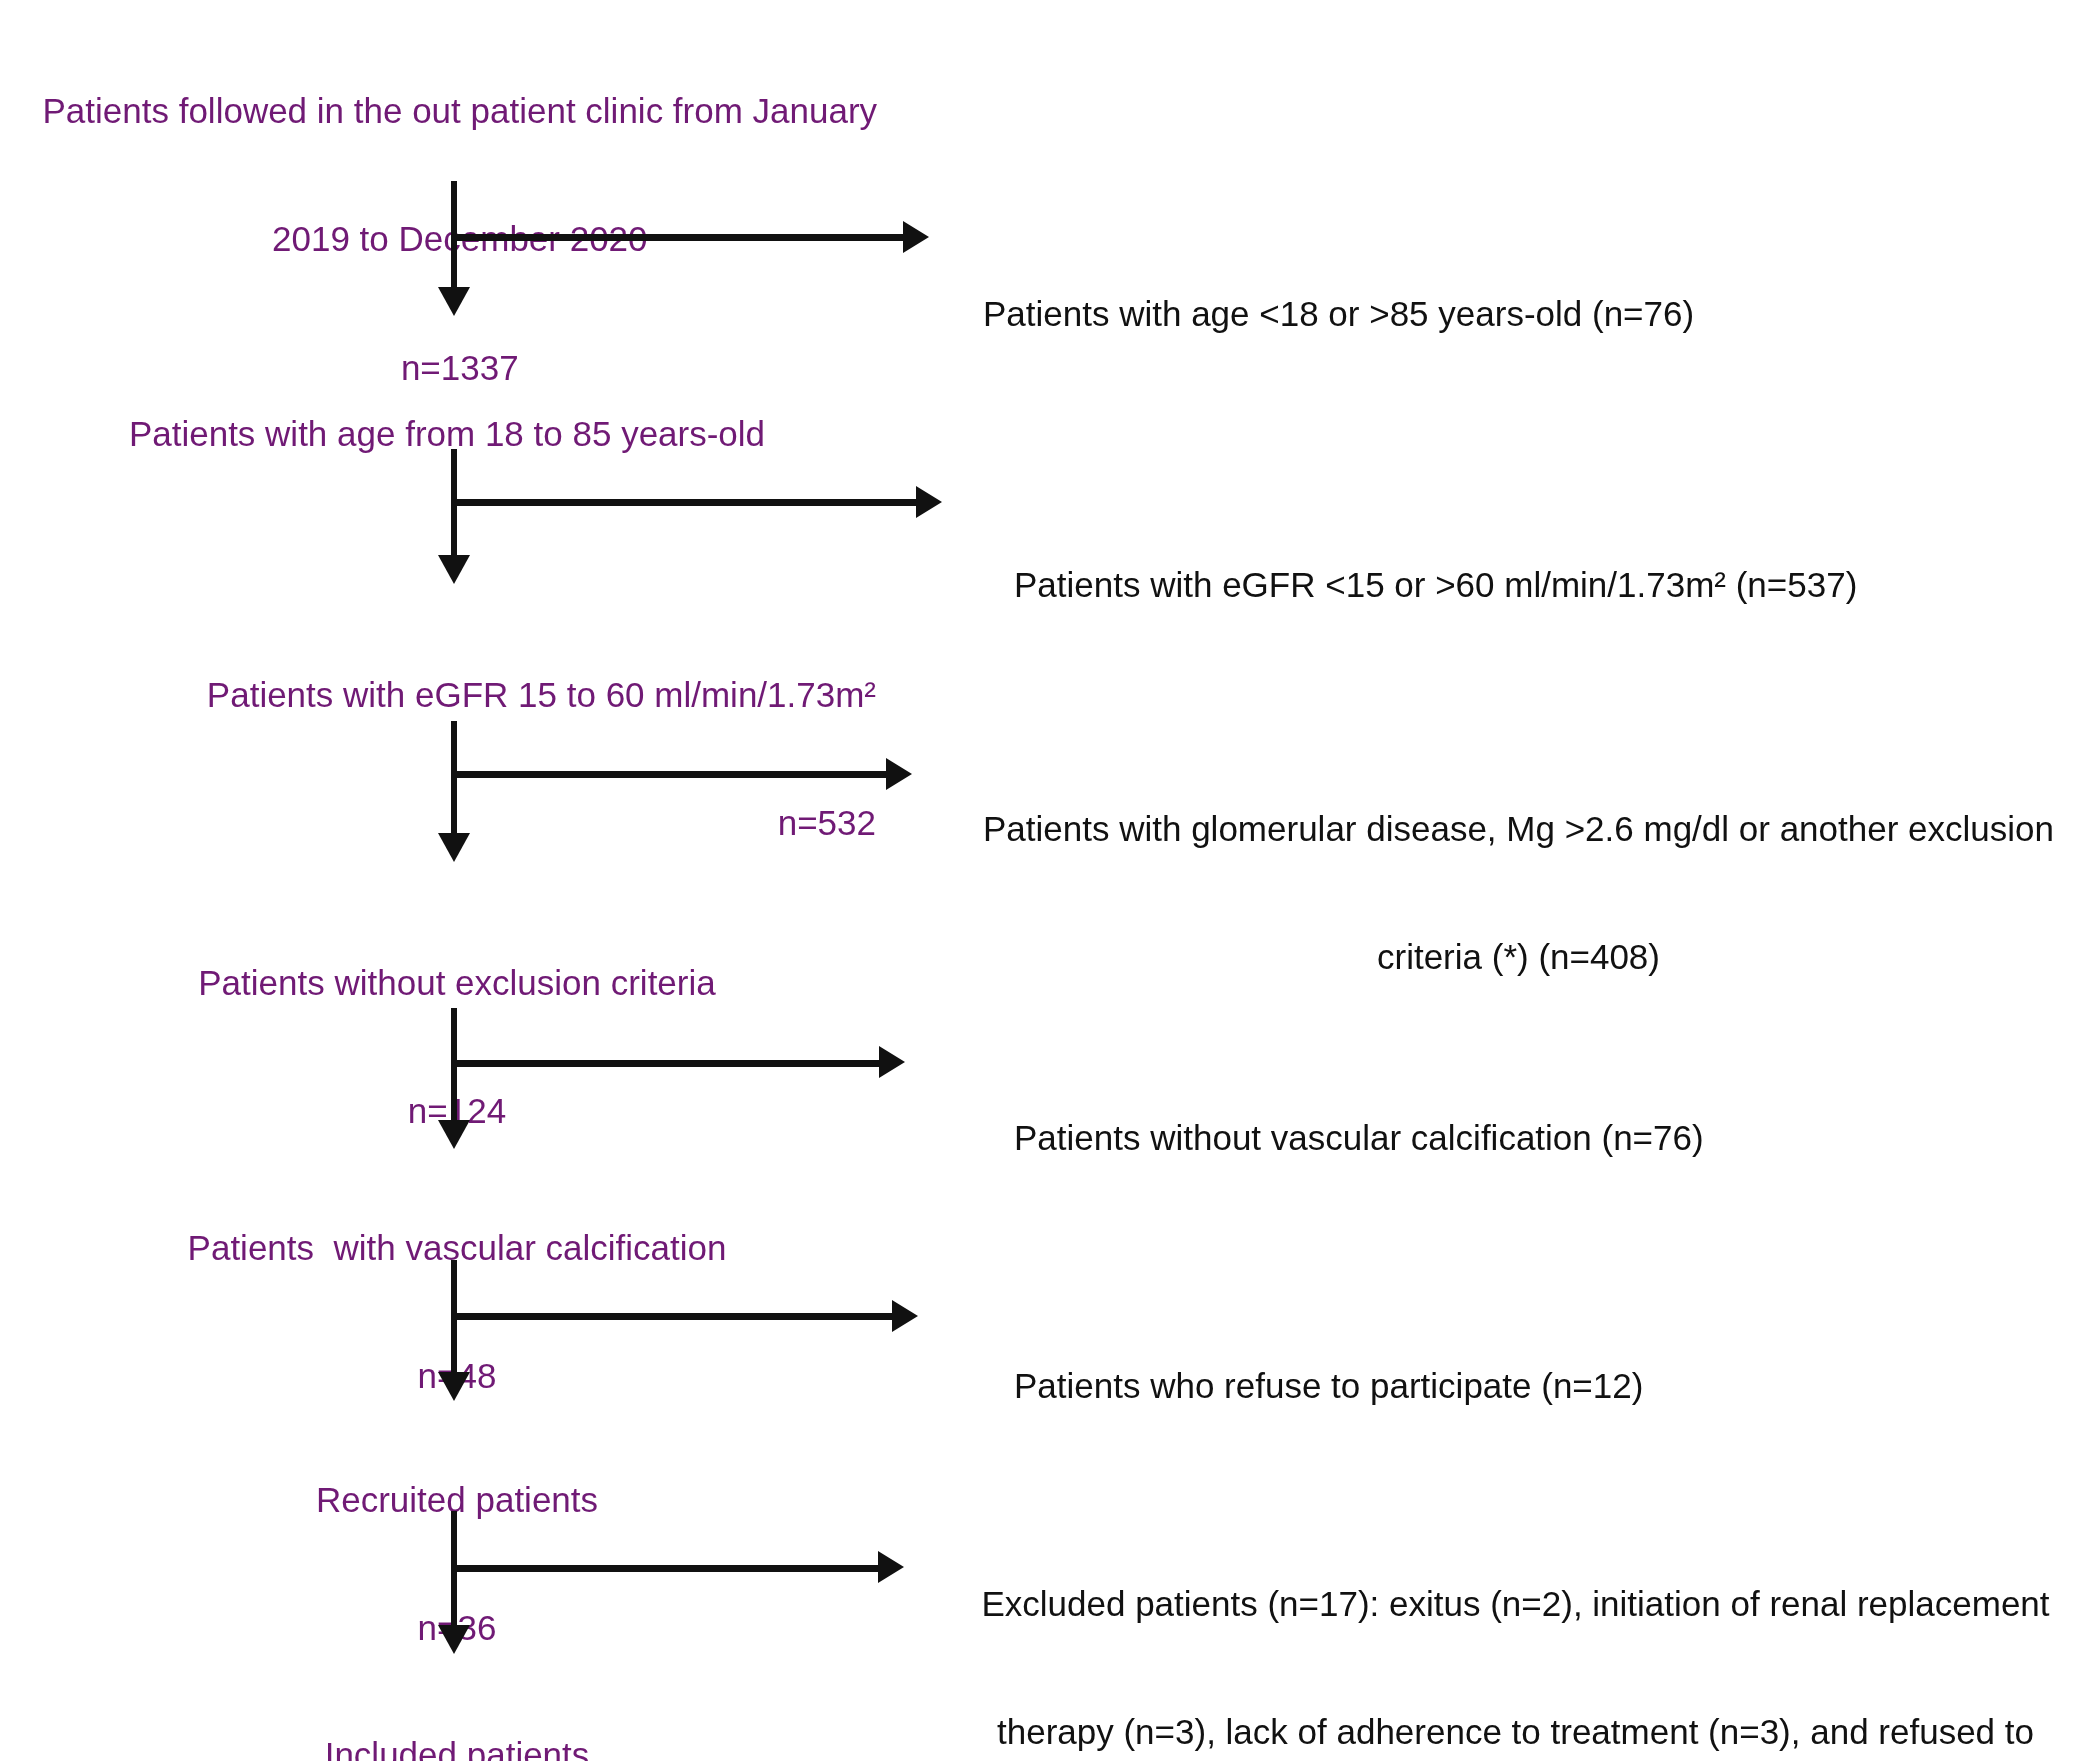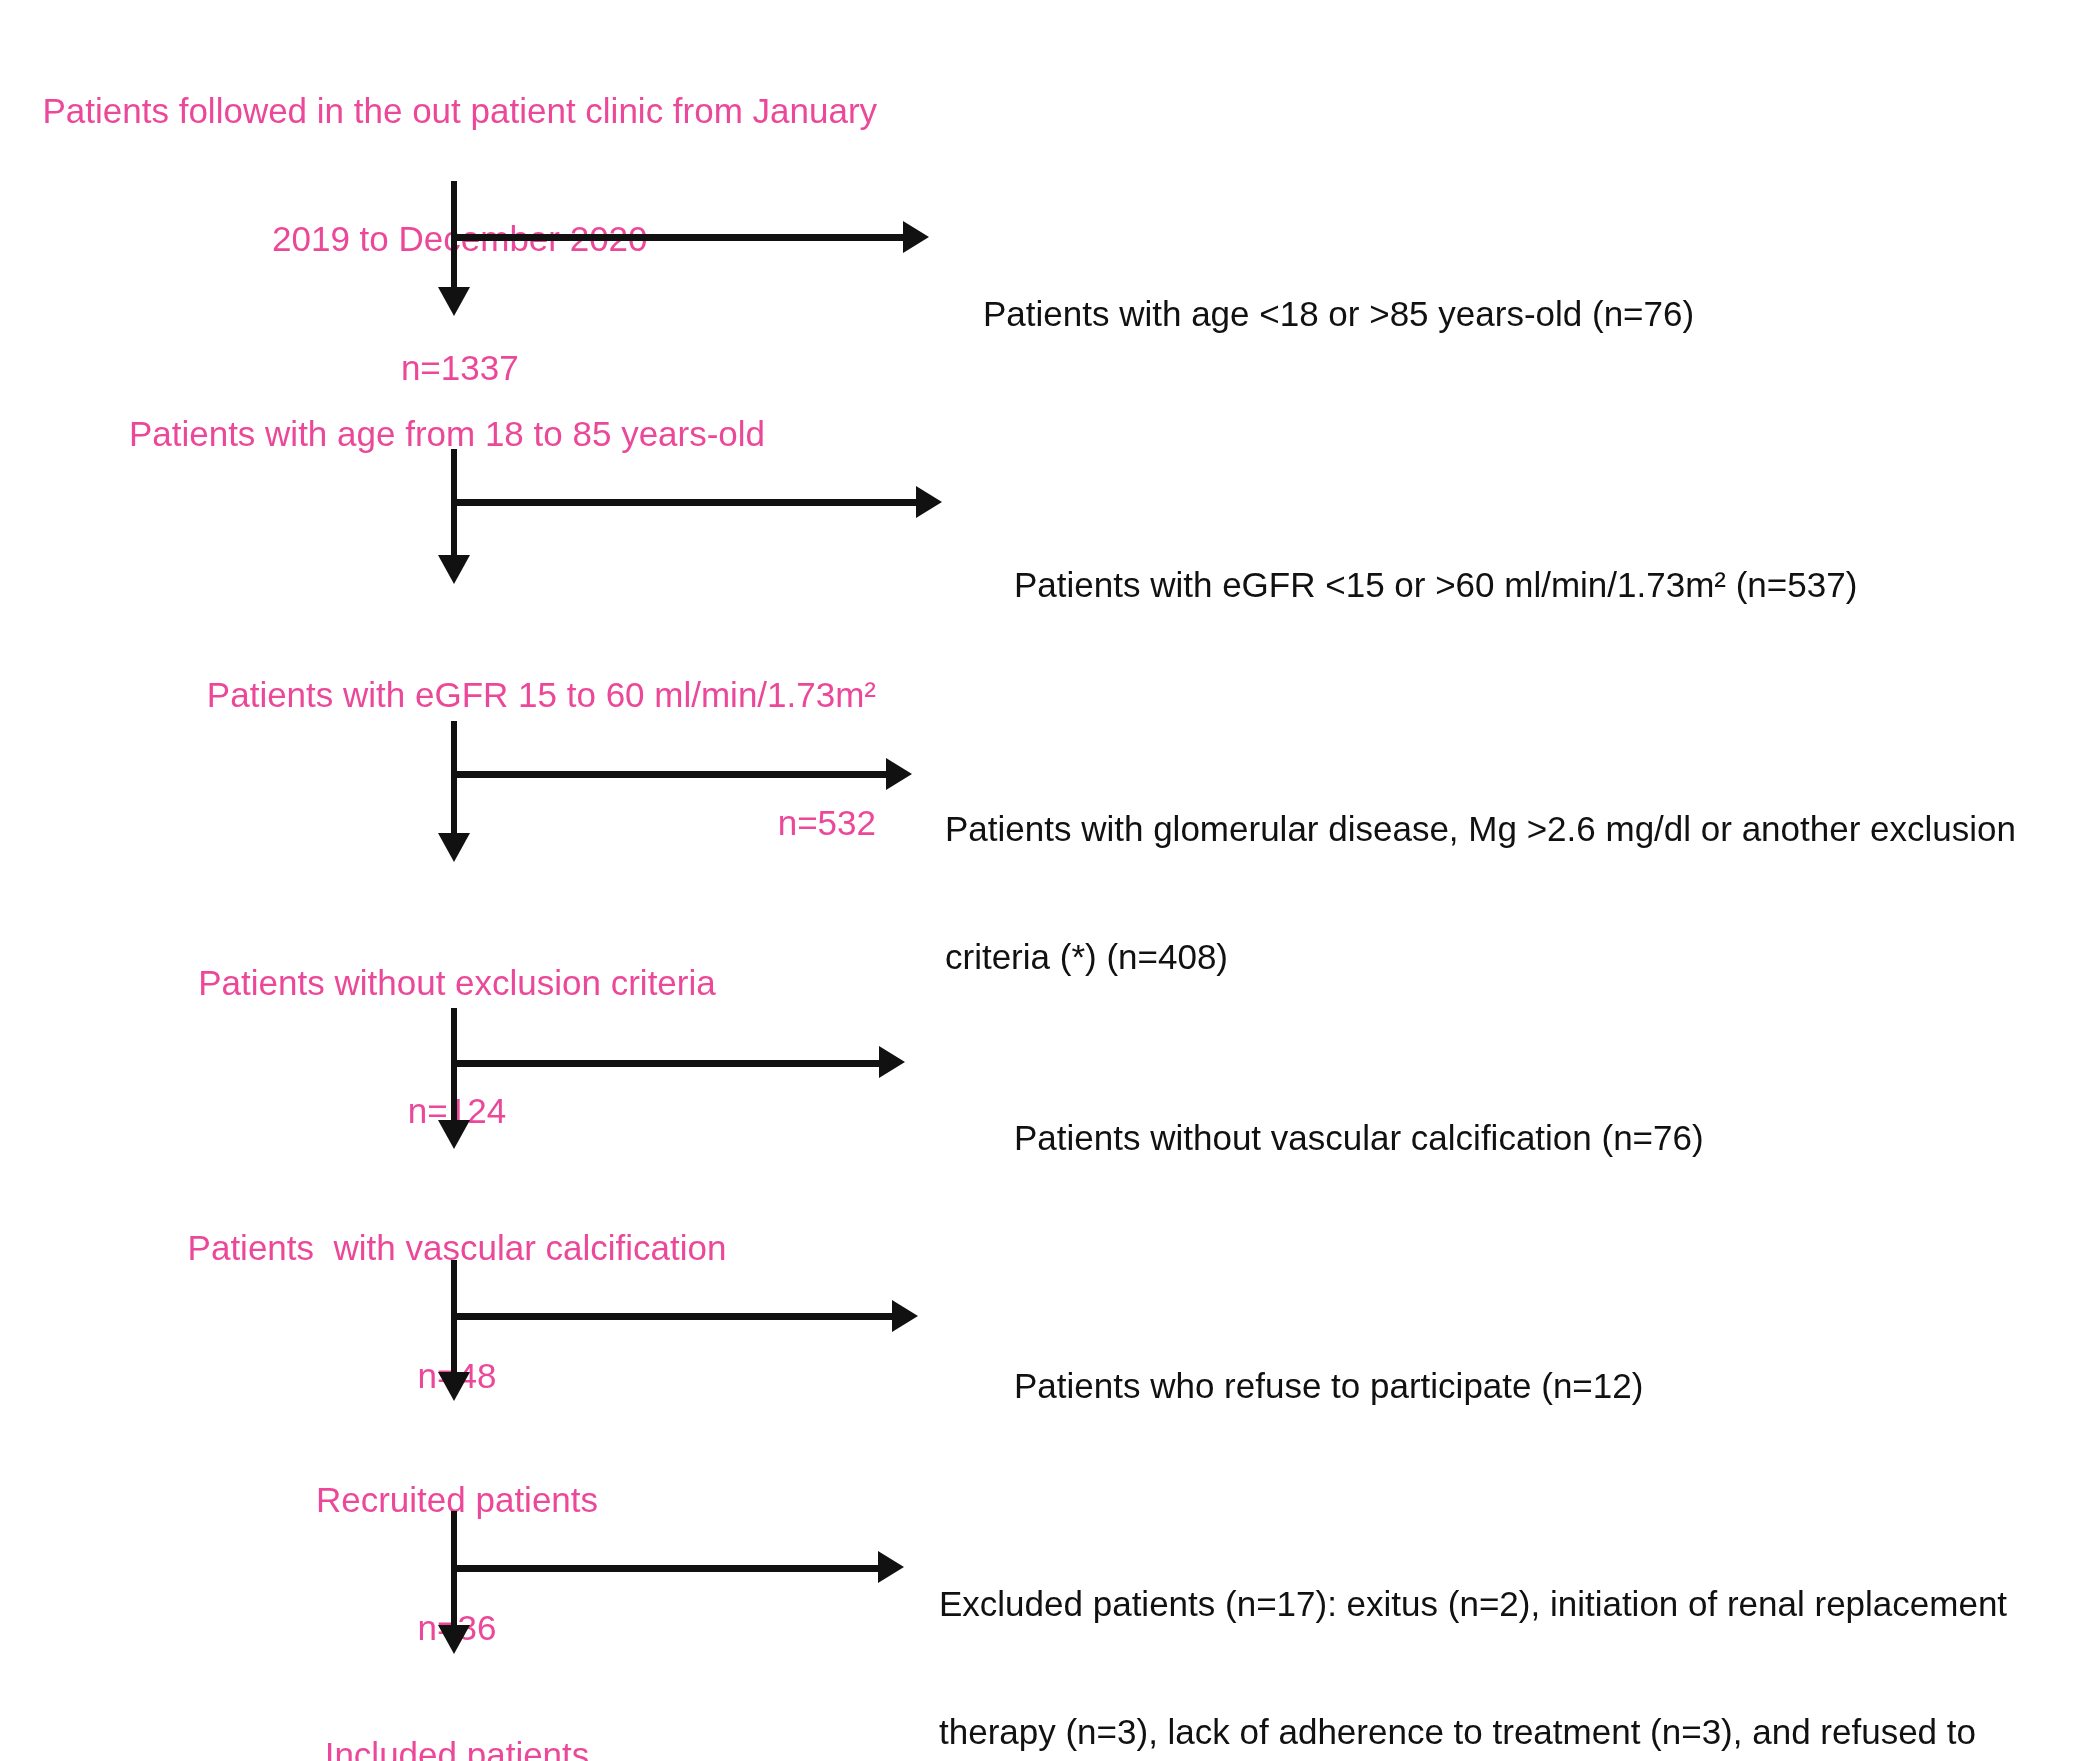--- a/index.html
+++ b/index.html
@@ -11,28 +11,29 @@
     overflow:hidden;
   }
   .sheet{position:absolute;left:0;top:0;width:2097px;height:1761px;}
 
   
   .node{
     position:absolute;
     text-align:center;
     line-height:1.22;
     font-size:35px;
-    color:#ec4899;
+    color:#701a75;
     white-space:pre-wrap;
   }
   .node .ln{display:block;}
 
   
   .excl{
     position:absolute;
+    text-align:center;
     line-height:1.22;
     font-size:35px;
     color:#111111;
     white-space:pre-wrap;
   }
   .excl .ln{display:block;}
 
   
   .conn{position:absolute;}
   .vstem{

